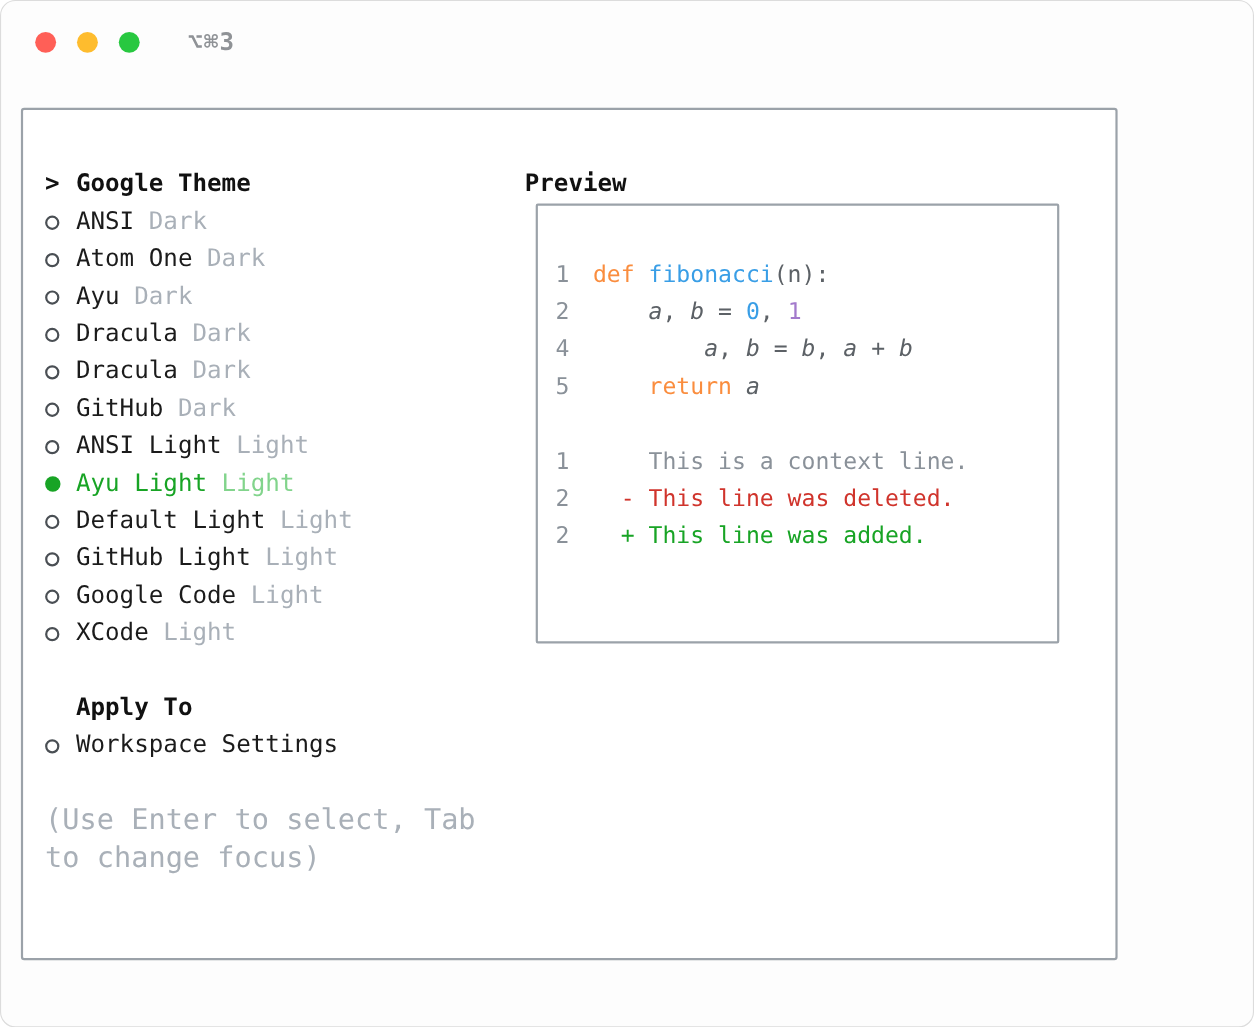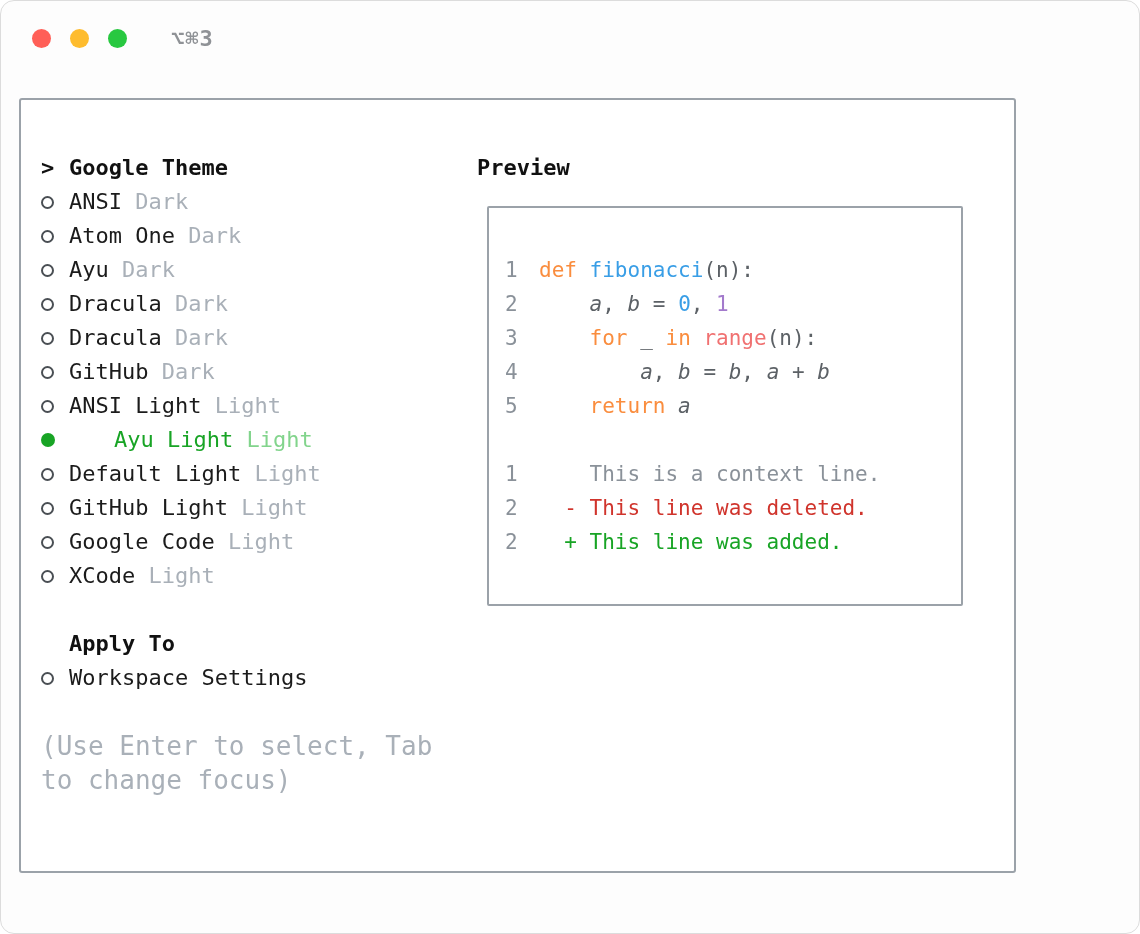--- a/index.html
+++ b/index.html
@@ -41,30 +41,30 @@
   .row.blank{height:34px;}
   .gutter{display:inline-flex;align-items:center;width:28px;flex:0 0 28px;}
   .bold{font-weight:700;color:#111;}
   .prefix{font-weight:700;color:#111;}
 
   .radio{width:13px;height:13px;border-radius:50%;border:2px solid #4a4f54;display:inline-block;}
   .radio.on{border:none;background:#18a425;width:14px;height:14px;}
 
   .opt-name{color:#1b1b1b;white-space:pre;}
   .opt-suffix{color:#a9b0b8;white-space:pre;}
-  .row.selected .opt-name{color:#18a425;margin-left:45px;}
+  .row.selected .opt-name{color:#18a425;}
   .row.selected .opt-suffix{color:#82d48c;}
 
   .hint{
     width:424px;font-size:26px;line-height:34px;color:#a9b0b8;white-space:normal;
   }
 
   
   .preview-box{
-    margin-top:21px;margin-left:10px;width:476px;height:400px;
+    margin-left:10px;width:476px;height:400px;
     border:2px solid #9ba2a9;border-radius:2px;background:#ffffff;
     padding:45px 0 0 16px;
   }
   .pline{height:34px;line-height:34px;font-size:21px;white-space:pre;}
   .lnum{display:inline-block;width:34px;color:#8a9199;}
   .tok.plain{color:#5c6166;}
   .tok.keyword{color:#fa8d3e;}
   .tok.function{color:#399ee6;}
   .tok.call{color:#f07171;}
   .tok.number-blue{color:#399ee6;}
@@ -125,21 +125,20 @@
       <div class="hint">(Use Enter to select, Tab to change focus)</div>
     </div>
 
     <div class="right">
       <div class="row">
         <span class="bold">Preview</span>
       </div>
       <div class="preview-box" id="preview-box">
           <div class="pline"><span class="lnum">1</span><span class="tok keyword">def </span><span class="tok function">fibonacci</span><span class="tok plain">(n):</span></div>
           <div class="pline"><span class="lnum">2</span><span class="tok plain">    </span><span class="tok variable">a</span><span class="tok plain">, </span><span class="tok variable">b</span><span class="tok plain"> = </span><span class="tok number-blue">0</span><span class="tok plain">, </span><span class="tok number-purple">1</span></div>
-          <div class="pline"><span class="lnum">3</span><span class="tok plain">    </span><span class="tok keyword">for</span><span class="tok plain"> </span><span class="tok variable">_</span><span class="tok plain"> </span><span class="tok keyword">in</span><span class="tok plain"> </span><span class="tok call">range</span><span class="tok plain">(n):</span></div>
           <div class="pline"><span class="lnum">4</span><span class="tok plain">        </span><span class="tok variable">a</span><span class="tok plain">, </span><span class="tok variable">b</span><span class="tok plain"> = </span><span class="tok variable">b</span><span class="tok plain">, </span><span class="tok variable">a</span><span class="tok plain"> + </span><span class="tok variable">b</span></div>
           <div class="pline"><span class="lnum">5</span><span class="tok plain">    </span><span class="tok keyword">return</span><span class="tok plain"> </span><span class="tok variable">a</span></div>
           <div class="pline"><span class="lnum"></span></div>
           <div class="pline"><span class="lnum">1</span><span class="tok context">    This is a context line.</span></div>
           <div class="pline"><span class="lnum">2</span><span class="tok deleted">  - This line was deleted.</span></div>
           <div class="pline"><span class="lnum">2</span><span class="tok added">  + This line was added.</span></div>
         </div>
     </div>
 
   </div>

